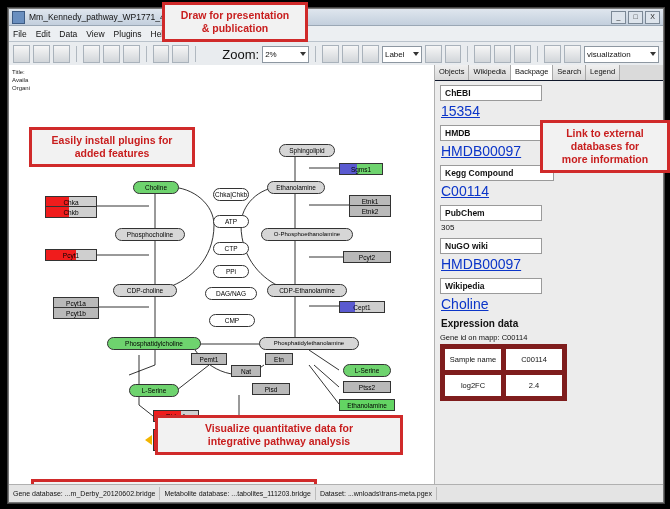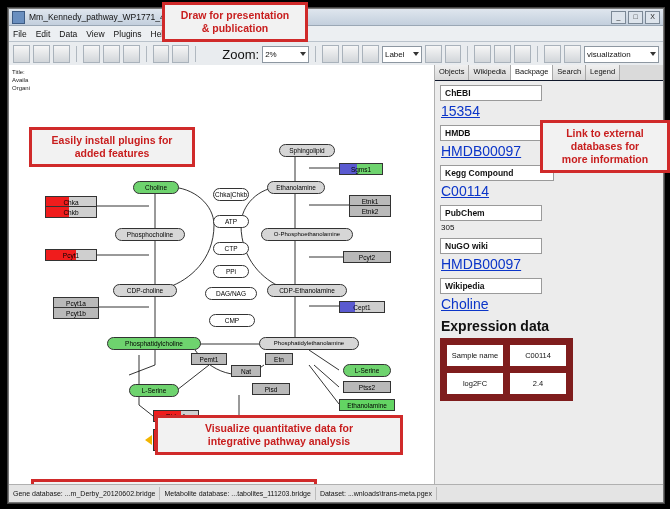--- a/index.html
+++ b/index.html
@@ -36,24 +36,24 @@
 
   
   .side{flex:1;background:#ececec;display:flex;flex-direction:column;}
   .tabs{display:flex;height:15px;background:#dadada;border-bottom:1px solid #0f172a;}
   .tab{font-size:7.5px;padding:2px 4px;border-right:1px solid #a8a8a8;color:#111;background:linear-gradient(#f0f0f0,#d8d8d8);}
   .tab.active{background:#fff;font-weight:normal;}
   .sidebody{flex:1;overflow:hidden;padding:4px 5px;font-size:8px;color:#111;}
   .dbbox{border:1px solid #9a9a9a;background:#fff;font-weight:bold;font-size:8.5px;padding:2px 4px;width:92px;margin-bottom:2px;}
   .dblink{color:#0b35c8;text-decoration:underline;font-size:14px;margin:0 0 6px 1px;}
   .dbplain{font-size:8px;margin:0 0 6px 1px;}
-  .exphdr{font-weight:bold;font-size:14px;margin:6px 0 4px 1px;}
+  .exphdr{font-weight:bold;font-size:10px;margin:6px 0 4px 1px;}
   .geneid{font-size:7.5px;margin-bottom:2px;}
   table.exp{border-collapse:collapse;font-size:7.5px;}
-  table.exp td{border:7px solid #7f1d1d;padding:5px 4px;background:#fff;height:11px;text-align:center;min-width:48px;}
+  table.exp td{border:5px solid #7f1d1d;padding:5px 4px;background:#fff;height:11px;text-align:center;min-width:48px;}
 
   
   .status{position:absolute;left:0;right:0;bottom:0;height:17px;background:#e4e4e4;border-top:1px solid #b0b0b0;display:flex;align-items:center;}
   .statuscell{font-size:7px;color:#111;border-right:1px solid #bbb;padding:0 4px;height:13px;line-height:13px;white-space:nowrap;}
 
   
   .node{position:absolute;border:1px solid #333;font-size:6.5px;text-align:center;line-height:9px;color:#000;display:flex;align-items:center;justify-content:center;}
   .metab{background:#d6d6d6;border-radius:9px;height:11px;}
   .gene{background:#b9b9b9;height:10px;}
   .green{background:#6ed36e;border-radius:9px;height:11px;}
@@ -253,20 +253,21 @@
         <div class="dbbox">PubChem</div>
         <div class="dbplain">305</div>
 
         <div class="dbbox">NuGO wiki</div>
         <div class="dblink">HMDB00097</div>
 
         <div class="dbbox">Wikipedia</div>
         <div class="dblink">Choline</div>
 
         <div class="exphdr">Expression data</div>
+        <div class="geneid">Gene id on mapp: C00114</div>
 
         <table class="exp">
           <tbody>
               <tr>
             <td>Sample name</td>
             <td>C00114</td>
           </tr>
           <tr>
             <td>log2FC</td>
             <td>2.4</td>

